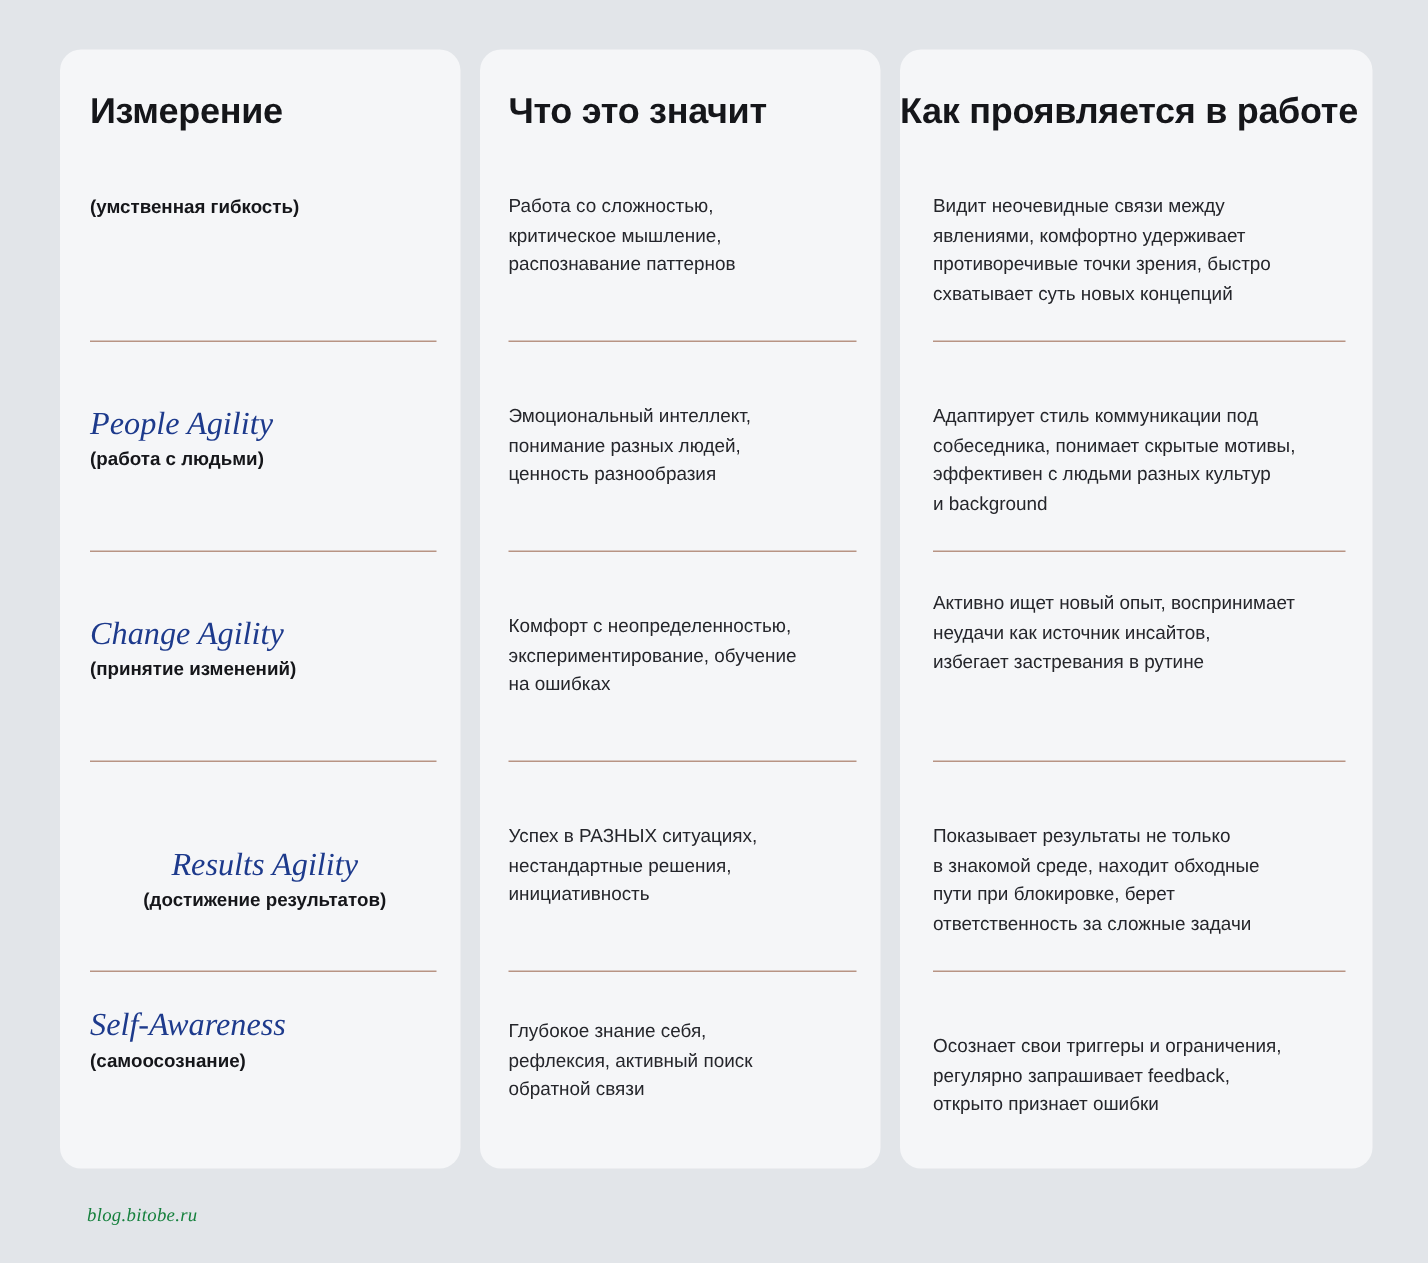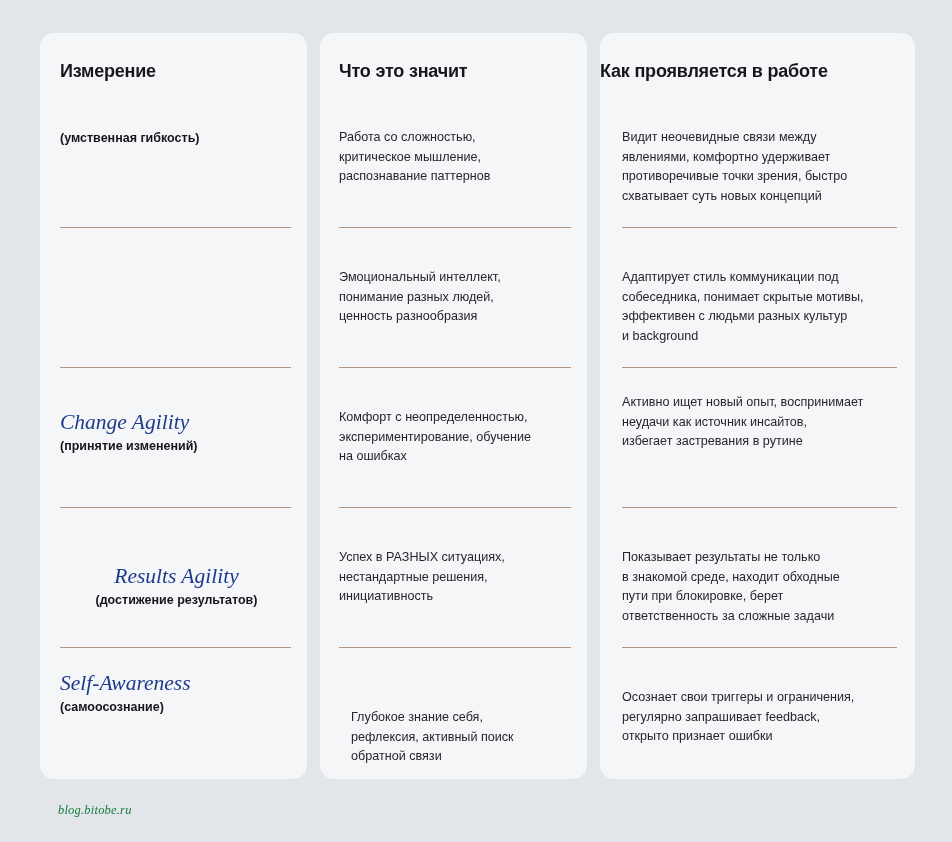--- a/index.html
+++ b/index.html
@@ -42,21 +42,21 @@
   .col-dimension { width: 267px; }
   .col-meaning   { width: 267px; }
   .col-work      { width: 315px; }
 
   
   .col-header {
     position: absolute;
     top: 28px;
     left: 0;
     right: 0;
-    font-size: 18px;
+    font-size: 24px;
     font-weight: bold;
     color: #15161a;
     letter-spacing: -0.2px;
     line-height: 1.2;
   }
   .col-dimension .col-header { padding-left: 20px; }
   .col-meaning   .col-header { padding-left: 19px; }
   .col-work      .col-header { }
 
   
@@ -126,20 +126,24 @@
   <div class="columns">
 
     <div class="col col-dimension">
       <div class="col-header">Измерение</div>
 
       <div class="cell" style="top:98px;">
         <p class="term-ru">(умственная гибкость)</p>
       </div>
       <div class="divider" style="top:194px;"></div>
 
+      <div class="cell" style="top:238px;">
+        <p class="term">People Agility</p>
+        <p class="term-ru">(работа с людьми)</p>
+      </div>
       <div class="divider" style="top:334px;"></div>
 
       <div class="cell" style="top:378px;">
         <p class="term">Change Agility</p>
         <p class="term-ru">(принятие изменений)</p>
       </div>
       <div class="divider" style="top:474px;"></div>
 
       <div class="cell" style="top:532px;text-align:center;">
         <p class="term">Results Agility</p>
@@ -177,21 +181,21 @@
       </div>
       <div class="divider" style="top:474px;"></div>
 
       <div class="cell" style="top:515px;">
         <p class="body-text">Успех в РАЗНЫХ ситуациях,
 нестандартные решения,
 инициативность</p>
       </div>
       <div class="divider" style="top:614px;"></div>
 
-      <div class="cell" style="top:675px;margin-left:12px;">
+      <div class="cell" style="top:645px;">
         <p class="body-text">Глубокое знание себя,
 рефлексия, активный поиск
 обратной связи</p>
       </div>
     </div>
 
     <div class="col col-work">
       <div class="col-header">Как проявляется в работе</div>
 
       <div class="cell" style="top:95px;">

